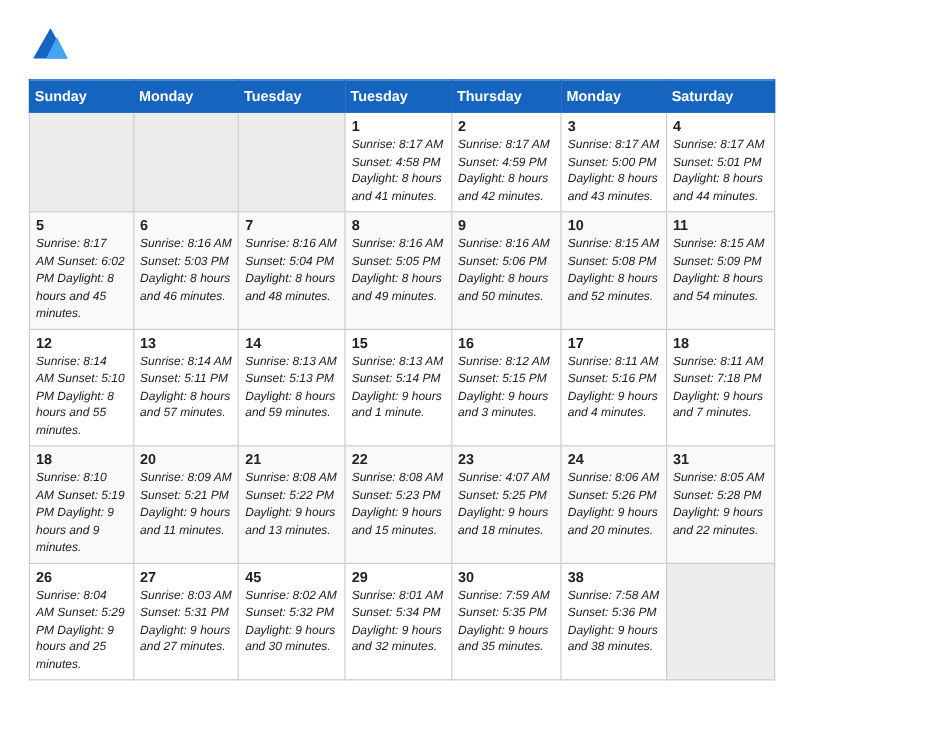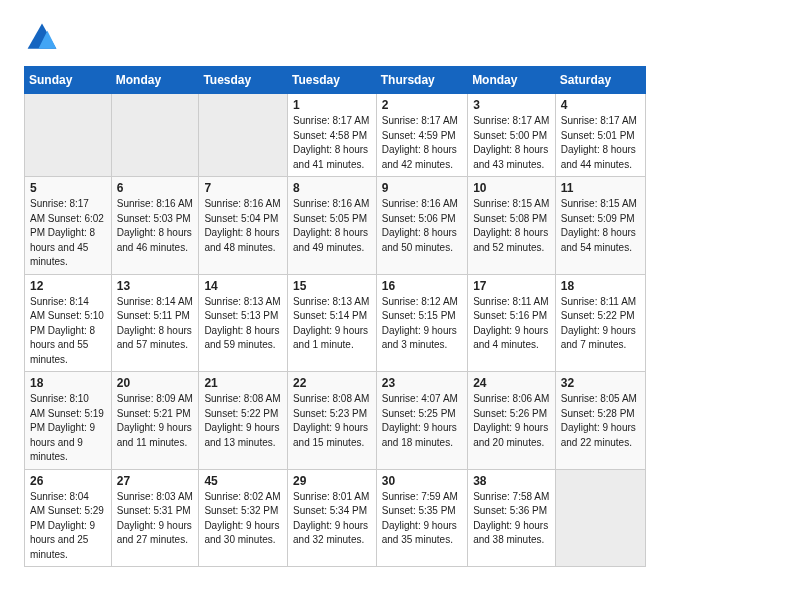--- a/index.html
+++ b/index.html
@@ -89,20 +89,21 @@
     .day-num {
       font-weight: bold;
       font-size: 12px;
       margin-bottom: 2px;
       display: block;
     }
     .day-info {
       font-size: 10px;
       line-height: 1.45;
       color: #222;
+      font-style: italic;
     }
     .row-even td { background: #fff; }
     .row-odd td { background: #f9f9f9; }
     .row-even td.empty, .row-odd td.empty { background: #ececec; }
   </style>
 </head>
 <body>
 
 <div class="page">
   <div class="header">
@@ -241,21 +242,21 @@
           </td>
           <td>
             <span class="day-num">17</span>
             <div class="day-info">Sunrise: 8:11 AM
 Sunset: 5:16 PM
 Daylight: 9 hours and 4 minutes.</div>
           </td>
           <td>
             <span class="day-num">18</span>
             <div class="day-info">Sunrise: 8:11 AM
-Sunset: 5:22 PM
+Sunset: 7:18 PM
 Daylight: 9 hours and 7 minutes.</div>
           </td>
         </tr>
         <tr class="row-odd">
           <td>
             <span class="day-num">18</span>
             <div class="day-info">Sunrise: 8:10 AM
 Sunset: 5:19 PM
 Daylight: 9 hours and 9 minutes.</div>
           </td>
@@ -283,21 +284,21 @@
 Sunset: 5:25 PM
 Daylight: 9 hours and 18 minutes.</div>
           </td>
           <td>
             <span class="day-num">24</span>
             <div class="day-info">Sunrise: 8:06 AM
 Sunset: 5:26 PM
 Daylight: 9 hours and 20 minutes.</div>
           </td>
           <td>
-            <span class="day-num">32</span>
+            <span class="day-num">31</span>
             <div class="day-info">Sunrise: 8:05 AM
 Sunset: 5:28 PM
 Daylight: 9 hours and 22 minutes.</div>
           </td>
         </tr>
         <tr class="row-even">
           <td>
             <span class="day-num">26</span>
             <div class="day-info">Sunrise: 8:04 AM
 Sunset: 5:29 PM

